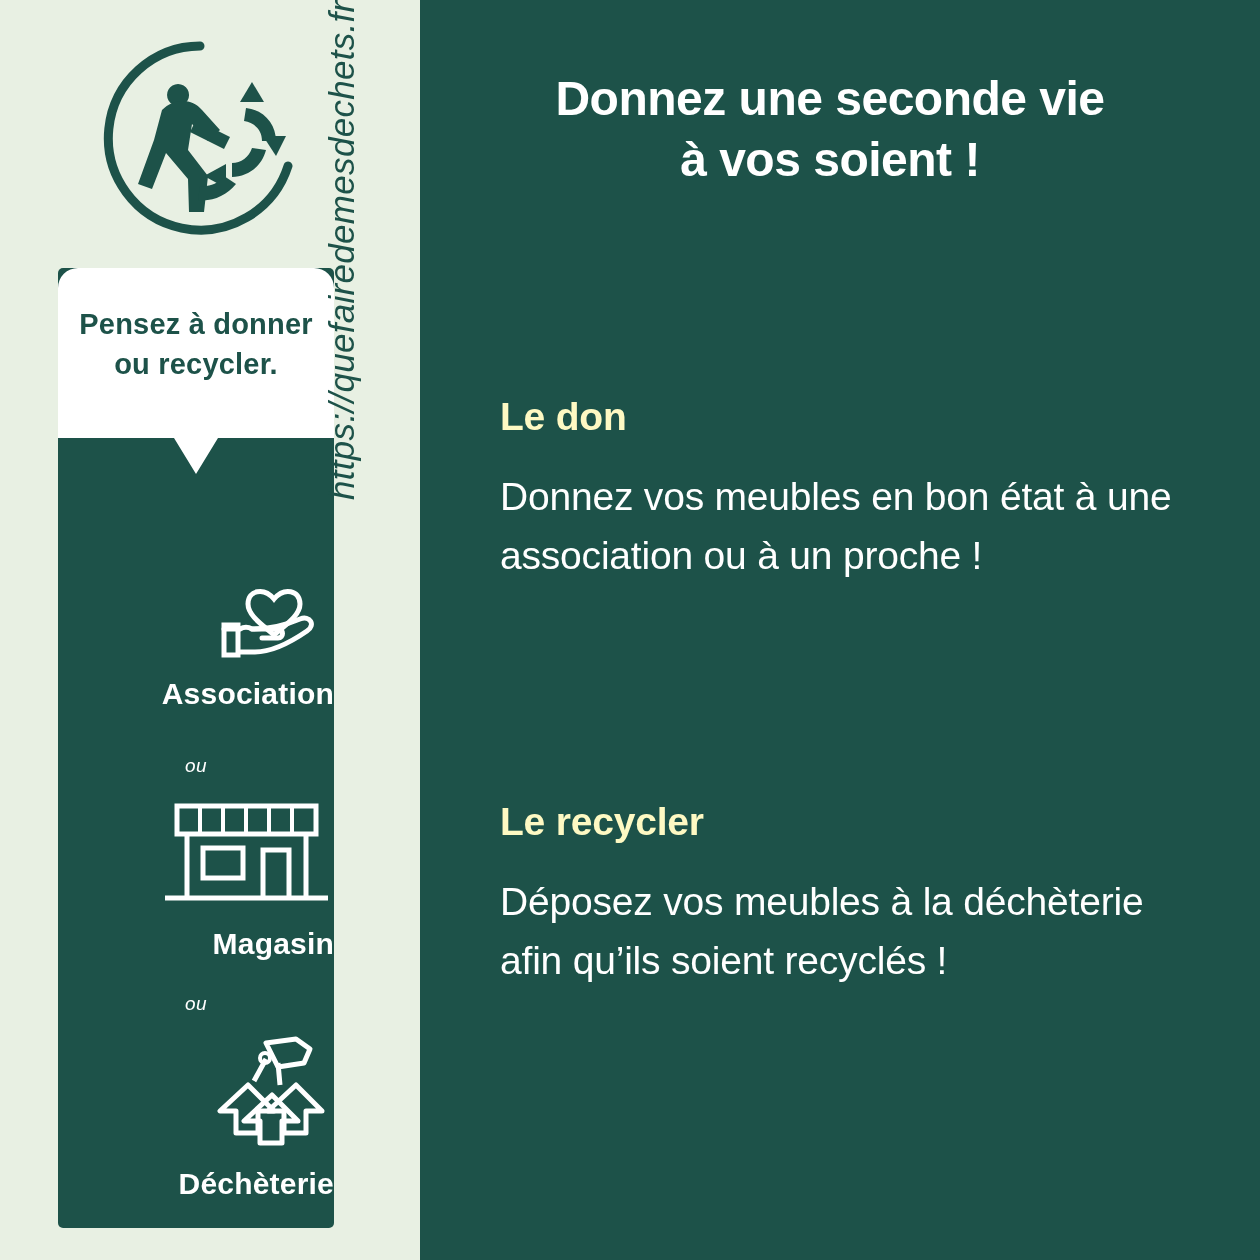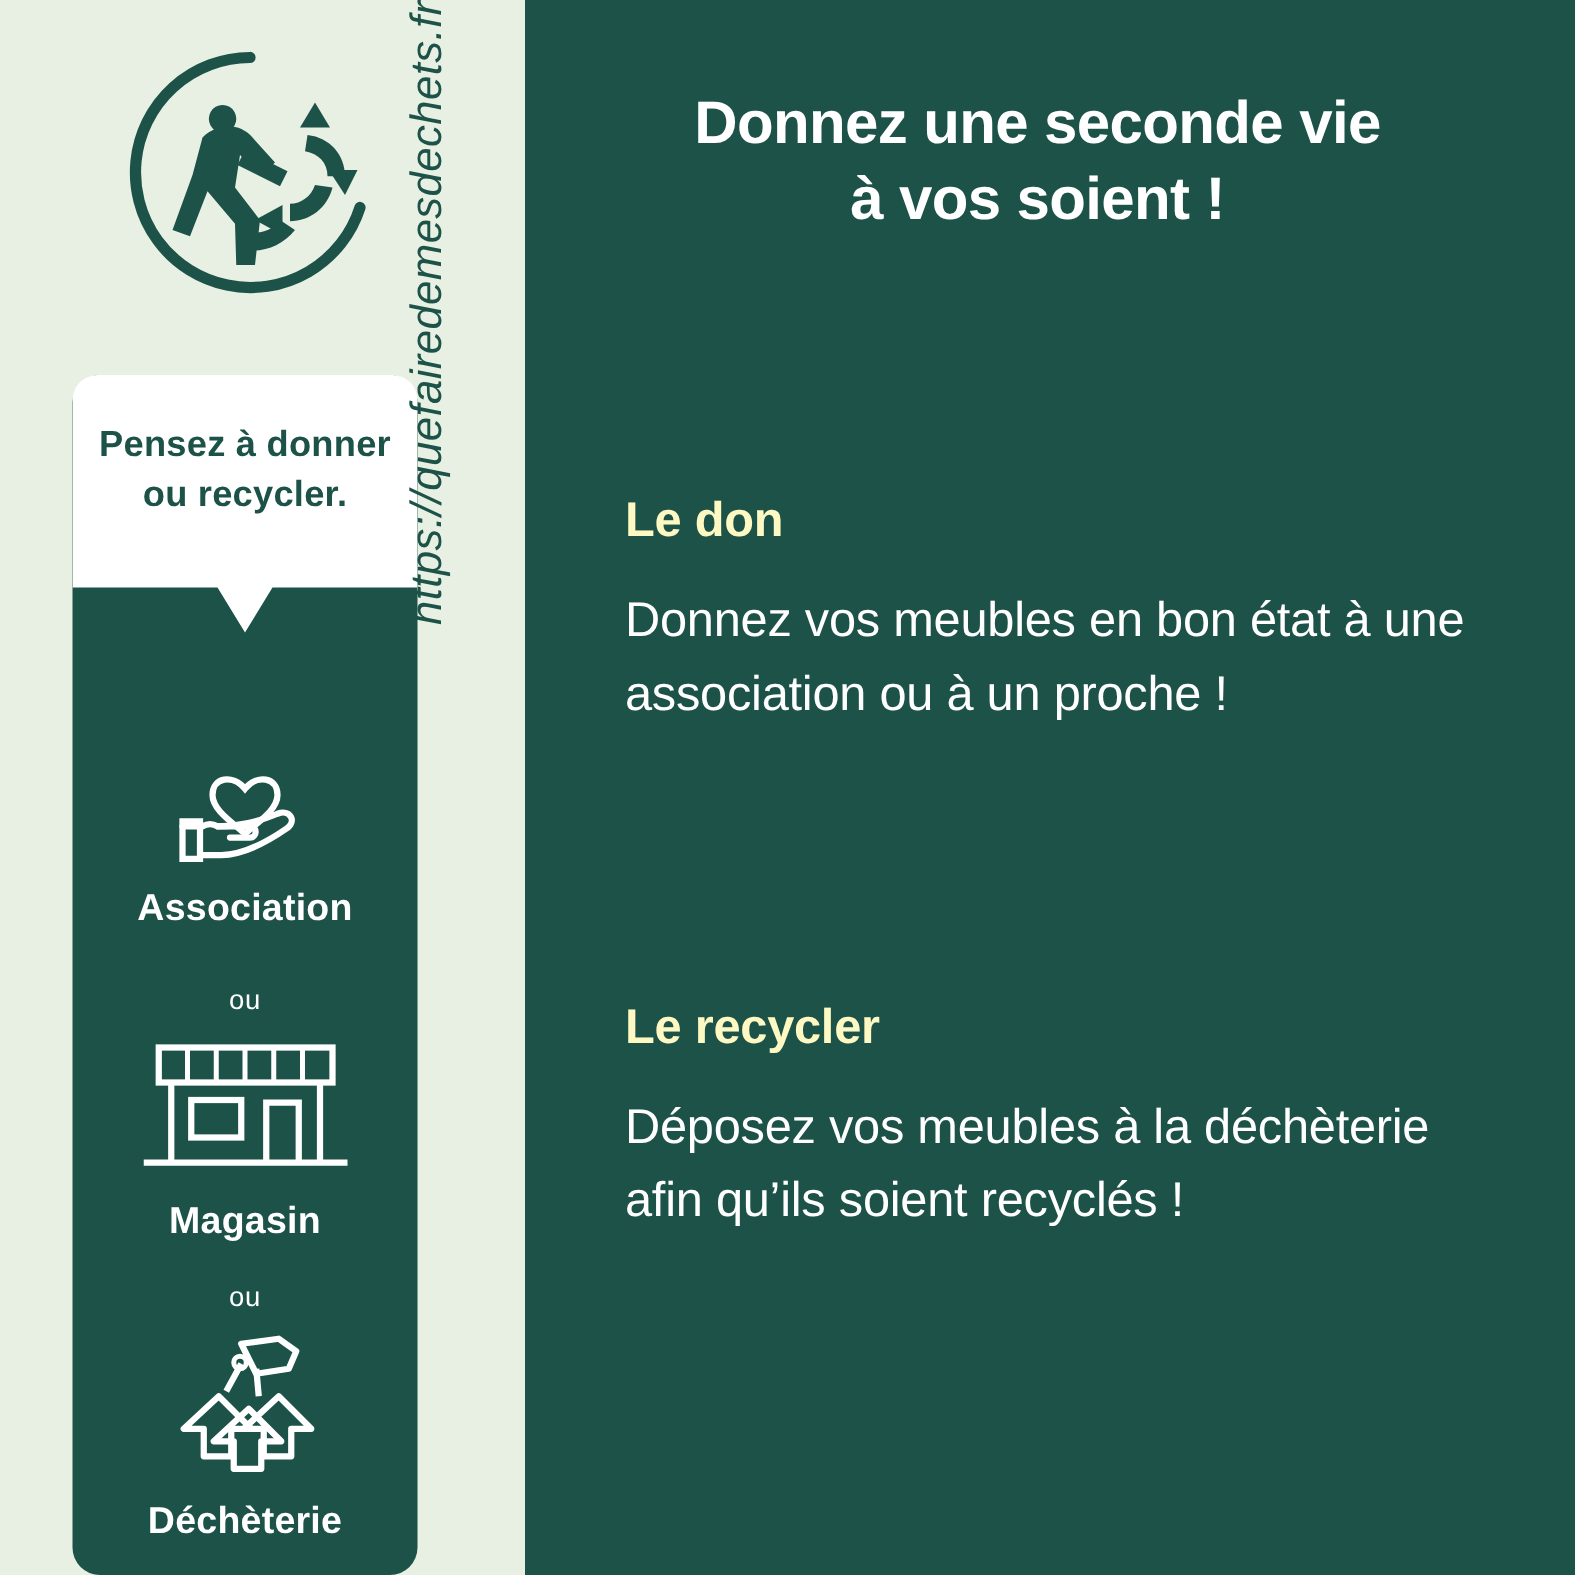--- a/index.html
+++ b/index.html
@@ -36,22 +36,21 @@
     height: 200px;
   }
   
   .green-column {
     position: absolute;
     left: 58px;
     top: 268px;
     width: 276px;
     height: 960px;
     background: #1d5249;
-    border-radius: 22px;
-    margin-top: 32px;
+    border-radius: 5px;
   }
   
   .notch-card {
     position: absolute;
     left: 0px;
     top: 0px;
     width: 276px;
     height: 230px;
   }
   .notch-card .notch-bg {
@@ -66,40 +65,41 @@
     text-align: center;
     color: #1d5249;
     font-weight: bold;
     font-size: 29px;
     line-height: 1.38;
     letter-spacing: 0.2px;
   }
   .step {
     position: absolute;
     width: 276px;
-    text-align: center;
+    text-align: right;
     color: #ffffff;
   }
   .step .icon {
     display: block;
     margin: 0 auto;
   }
   .step .step-label {
     display: block;
     margin-top: 10px;
     font-size: 30px;
     font-weight: bold;
     letter-spacing: 0.2px;
   }
   .step-sep {
     position: absolute;
     width: 276px;
     text-align: center;
     color: #ffffff;
-    font-size: 22px;
+    font-size: 19px;
+    font-style: italic;
     letter-spacing: 0.5px;
   }
   
   .vertical-url {
     position: absolute;
     left: 322px;
     top: 500px;
     width: 620px;
     transform: rotate(-90deg);
     transform-origin: 0 0;

